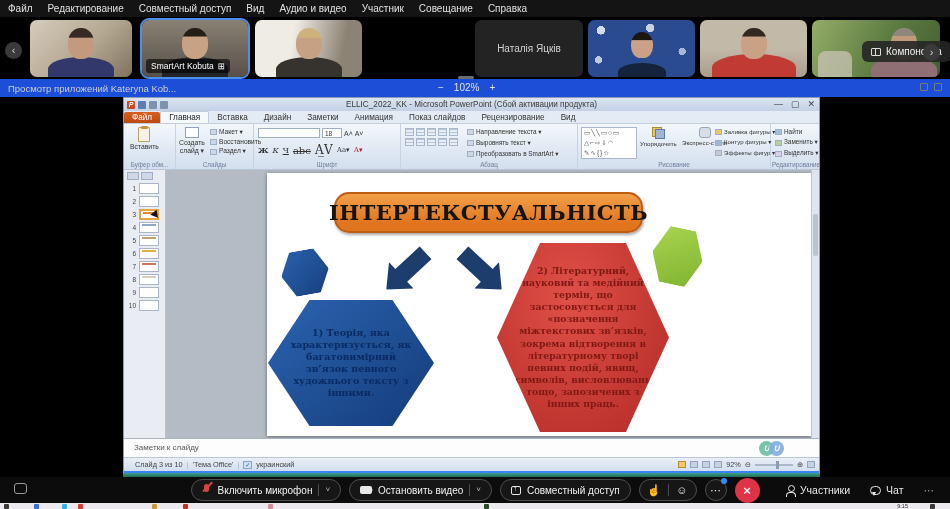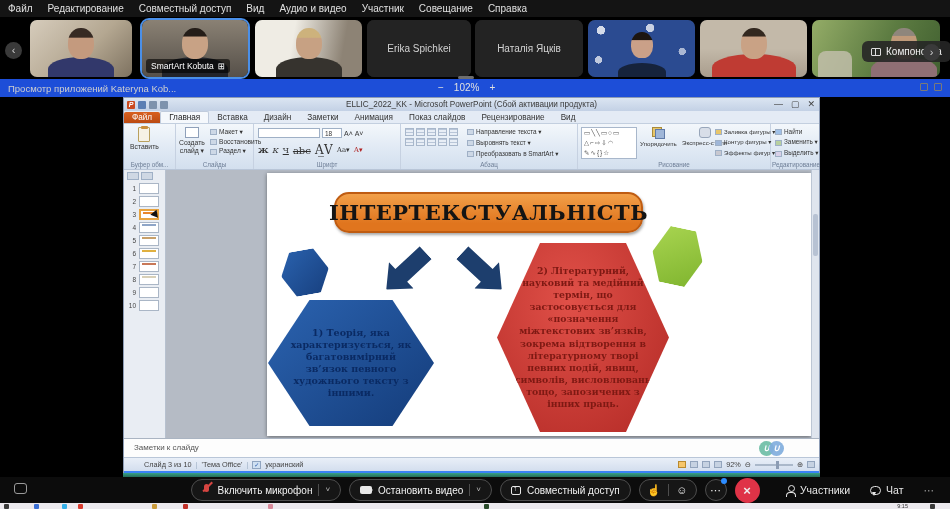--- a/index.html
+++ b/index.html
@@ -254,23 +254,20 @@
         <span>SmartArt Kobuta</span>
         <span>⊞</span>
       </div>
     </div>
     <div class="tile" style="left:255px; width:107px;">
       <div class="vbg t3">
           <div class="torso"></div>
           <div class="head"></div>
         </div>
     </div>
-    <div class="tile" style="left:367px; width:104px;">
-      <div class="dark-name">Erika Spichkei</div>
-    </div>
     <div class="tile" style="left:475px; width:108px;">
       <div class="dark-name">Наталія Яцків</div>
     </div>
     <div class="tile" style="left:588px; width:107px;">
       <div class="vbg t6">
           <div class="dots"></div>
           <div class="torso"></div>
           <div class="head"></div>
         </div>
     </div>
@@ -508,21 +505,21 @@
 
     <div class="notes">
       <span>Заметки к слайду</span>
       <span class="wmark">
         <i class="wm1">∪</i>
         <i class="wm2">∪</i>
       </span>
     </div>
 
     <div class="statusbar">
-      <span style="margin-left:20px;">Слайд 3 из 10</span>
+      <span style="margin-left:11px;">Слайд 3 из 10</span>
       <span class="sep">|</span>
       <span>'Тема Office'</span>
       <span class="sep">|</span>
       <span class="spell">✓</span>
       <span style="margin-left:4px;">украинский</span>
       <span class="st-right">
         <span class="viewico on"></span>
         <span class="viewico"></span>
         <span class="viewico"></span>
         <span class="viewico"></span>

